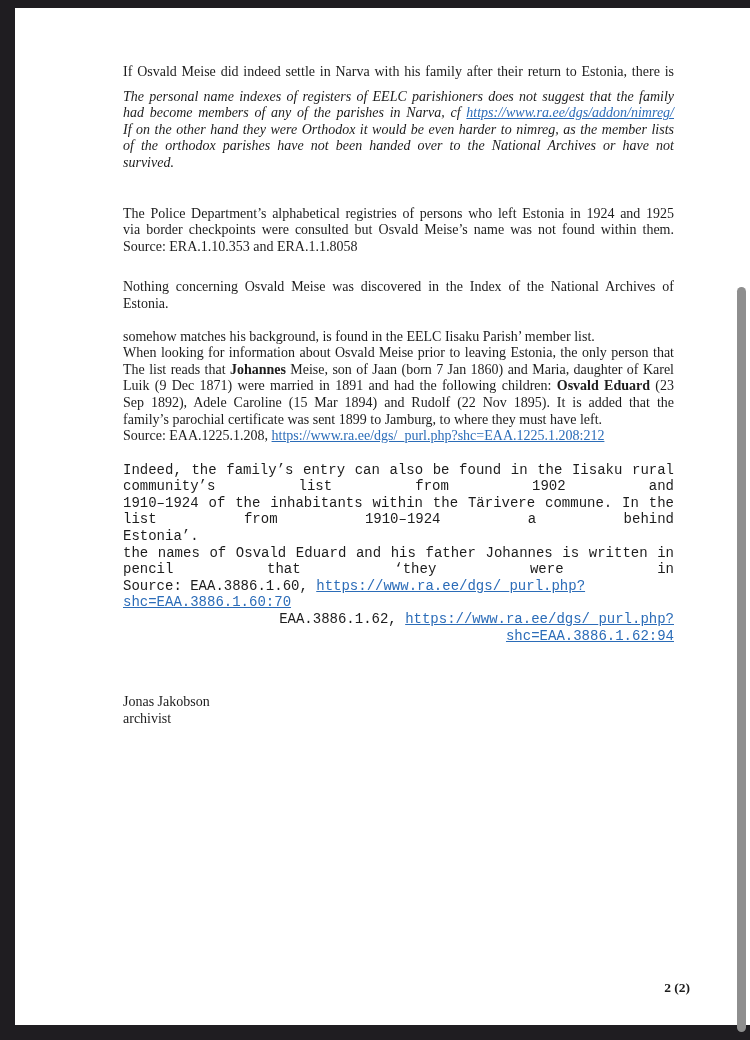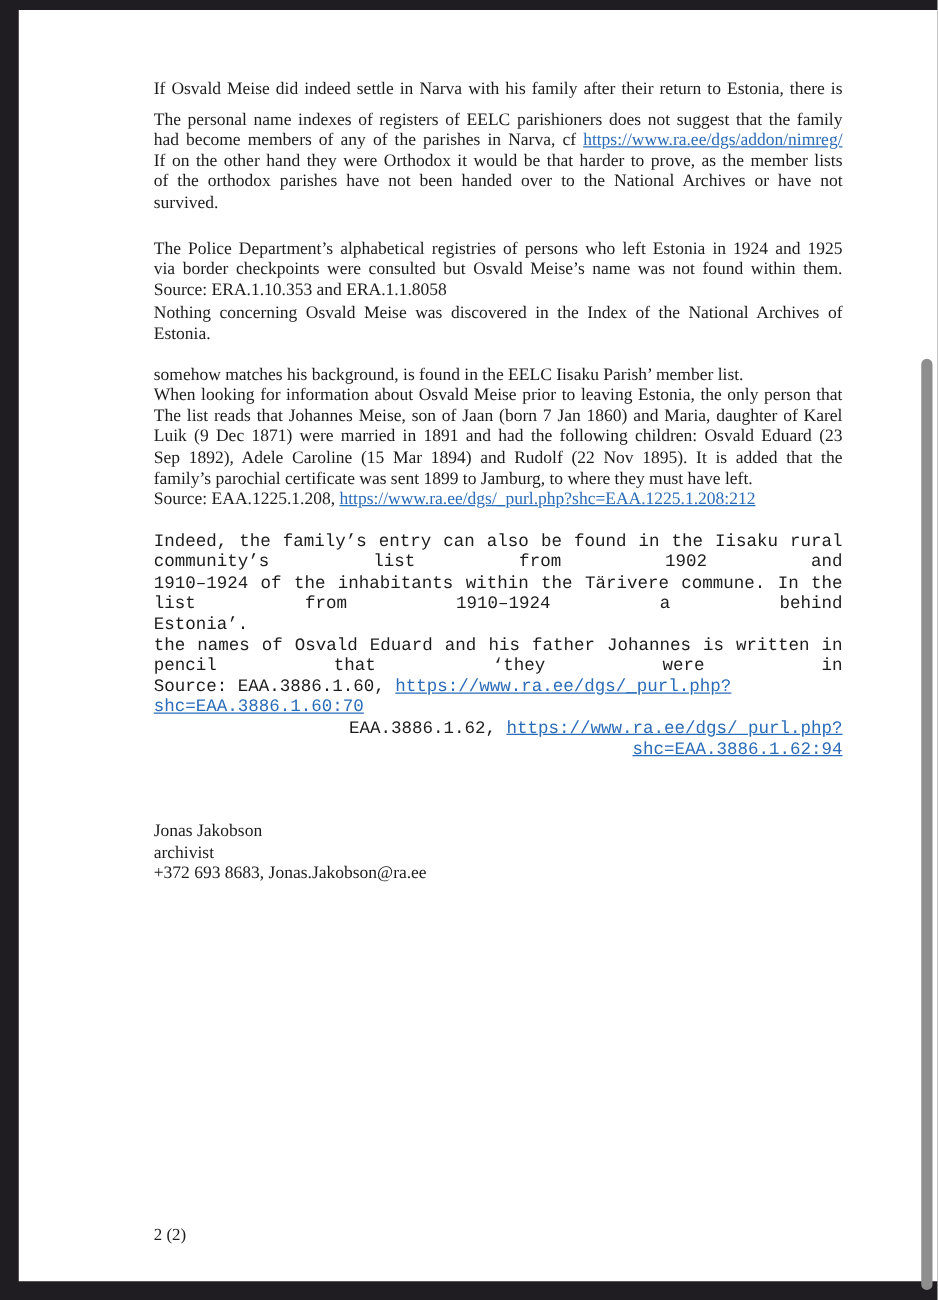--- a/index.html
+++ b/index.html
@@ -17,54 +17,55 @@
   .content {
     position:absolute; left:108px; top:56px; width:551px;
     color: var(--text, #1c1c1c);
     font-size:14px;
   }
   .block { margin:0; }
   .ln { line-height:16.6px; min-height:16.6px; }
   .ln.j { text-align:justify; text-align-last:justify; }
   .ln.ind { padding-left:62px;text-align:right; }
   a.lnk { color: var(--link, #2b6cb8); text-decoration:underline; cursor:pointer; }
-  b { font-weight:normal; }
+  b { font-weight:bold; }
   .footer {
-    position:absolute; left:108px; top:972px; width:551px;
-    text-align:left; font-size:13.5px;
+    position:absolute; left:124px; top:972px; width:551px;
+    text-align:right; font-size:13.5px;
     color: var(--text, #1c1c1c);
+    font-weight: bold;
   }
   .scroll-thumb {
     position:absolute; left:737px; top:287px;
     width:9px; height:745px;
     background: var(--thumb, #8e8e8e);
     border-radius:5px;
   }
 </style>
 </head>
 <body>
 
 <div class="page">
   <div class="content" id="doc">
       <div class="block" style="margin-top: 0px;">
         <div class="ln j"><span>If Osvald Meise did indeed settle in Narva with his family after their return to Estonia, there is</span></div>
       </div>
-      <div class="block" style="margin-top: 8px;">
+      <div class="block" style="margin-top: 8px; font-style: italic;">
         <div class="ln j"><span>The personal name indexes of registers of EELC parishioners does not suggest that the family</span></div>
         <div class="ln j"><span>had become members of any of the parishes in Narva, cf </span><a class="lnk" href="#">https://www.ra.ee/dgs/addon/nimreg/</a></div>
-        <div class="ln j"><span>If on the other hand they were Orthodox it would be that harder to prove, as the member lists</span></div>
+        <div class="ln j"><span>If on the other hand they were Orthodox it would be even harder to nimreg, as the member lists</span></div>
         <div class="ln j"><span>of the orthodox parishes have not been handed over to the National Archives or have not</span></div>
         <div class="ln"><span>survived.</span></div>
       </div>
-      <div class="block" style="margin-top: 20px;">
+      <div class="block" style="margin-top: 34px;">
         <div class="ln j"><span>The Police Department’s alphabetical registries of persons who left Estonia in 1924 and 1925</span></div>
         <div class="ln j"><span>via border checkpoints were consulted but Osvald Meise’s name was not found within them.</span></div>
         <div class="ln"><span>Source: ERA.1.10.353 and ERA.1.1.8058</span></div>
       </div>
-      <div class="block" style="margin-top: 2px;">
+      <div class="block" style="margin-top: 24px;">
         <div class="ln j"><span>Nothing concerning Osvald Meise was discovered in the Index of the National Archives of</span></div>
         <div class="ln"><span>Estonia.</span></div>
       </div>
       <div class="block" style="margin-top: 16px;">
         <div class="ln"><span>somehow matches his background, is found in the EELC Iisaku Parish’ member list.</span></div>
         <div class="ln j"><span>When looking for information about Osvald Meise prior to leaving Estonia, the only person that</span></div>
         <div class="ln j"><span>The list reads that </span><b>Johannes</b><span> Meise, son of Jaan (born 7 Jan 1860) and Maria, daughter of Karel</span></div>
         <div class="ln j"><span>Luik (9 Dec 1871) were married in 1891 and had the following children: </span><b>Osvald Eduard</b><span> (23</span></div>
         <div class="ln j"><span>Sep 1892), Adele Caroline (15 Mar 1894) and Rudolf (22 Nov 1895). It is added that the</span></div>
         <div class="ln"><span>family’s parochial certificate was sent 1899 to Jamburg, to where they must have left.</span></div>
@@ -74,19 +75,18 @@
         <div class="ln j"><span>Indeed, the family’s entry can also be found in the Iisaku rural community’s list from 1902 and</span></div>
         <div class="ln j"><span>1910–1924 of the inhabitants within the Tärivere commune. In the list from 1910–1924 a behind</span></div>
         <div class="ln"><span>Estonia’.</span></div>
         <div class="ln j"><span>the names of Osvald Eduard and his father Johannes is written in pencil that ‘they were in</span></div>
         <div class="ln"><span>Source: EAA.3886.1.60, </span><a class="lnk" href="#">https://www.ra.ee/dgs/_purl.php?shc=EAA.3886.1.60:70</a></div>
         <div class="ln ind"><span>EAA.3886.1.62, </span><a class="lnk" href="#">https://www.ra.ee/dgs/_purl.php?shc=EAA.3886.1.62:94</a></div>
       </div>
       <div class="block" style="margin-top: 50px; font-family: Liberation Serif, serif;">
         <div class="ln"><span>Jonas Jakobson</span></div>
         <div class="ln"><span>archivist</span></div>
-        <div class="ln"><span>+372 693 8683, Jonas.Jakobson@ra.ee</span></div>
       </div>
     </div>
   <div class="footer">2 (2)</div>
 </div>
 
 <div class="scroll-thumb"></div>
 
 </body></html>

